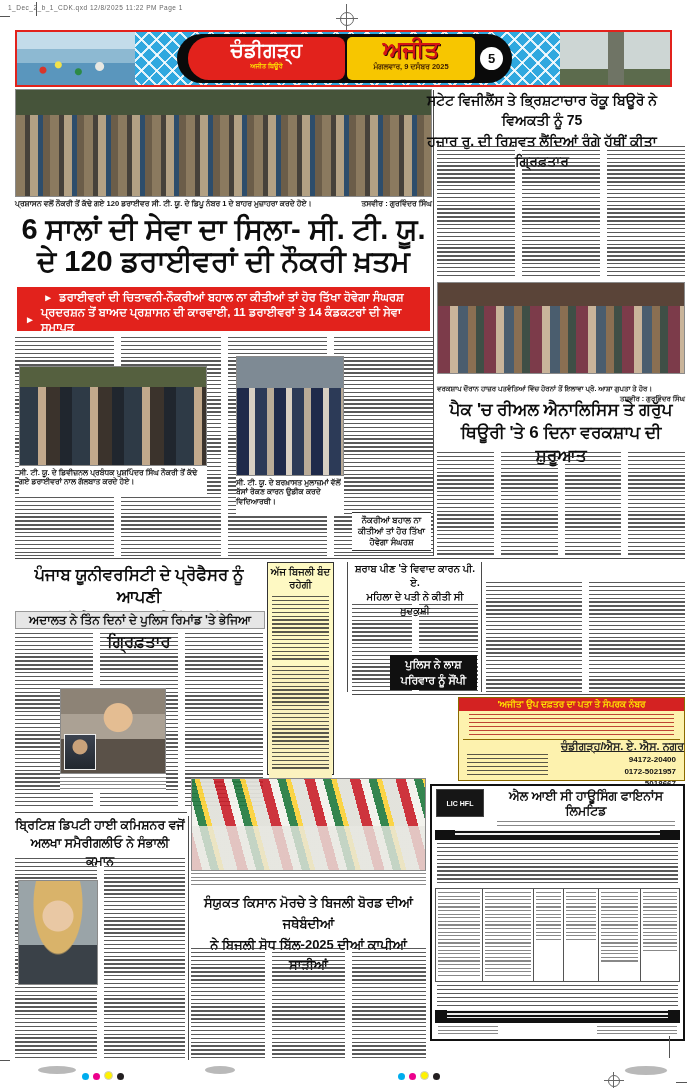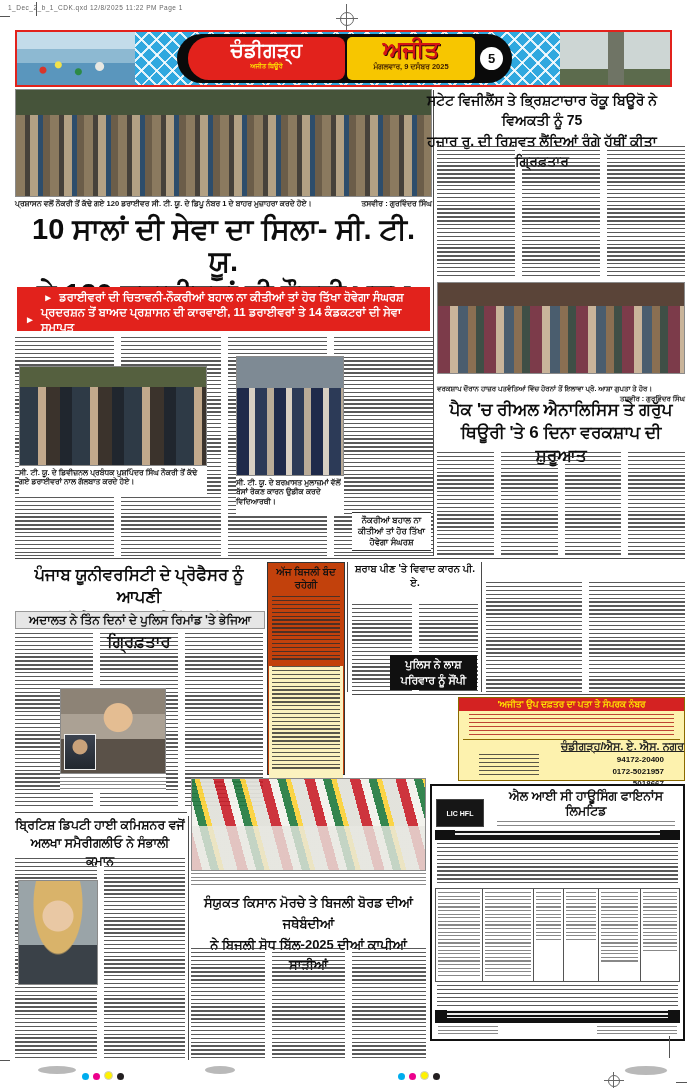--- a/index.html
+++ b/index.html
@@ -72,21 +72,21 @@
   <div class="abs photo" style="left:15px;top:89px;width:417px;height:108px;
     background:
       linear-gradient(180deg,#46543a 0 24%, transparent 24%),
       repeating-linear-gradient(90deg,#8b7a5f 0 9px,#46413a 9px 14px,#b3a184 14px 22px,#2d4d6b 22px 27px,#6b5d49 27px 34px),
       linear-gradient(180deg,transparent 0 88%, #8d8d85 88%);"></div>
   <div class="abs" style="left:15px;top:199px;width:417px;height:13px;">
     <span class="cap" style="float:left;width:330px;">ਪ੍ਰਸ਼ਾਸਨ ਵਲੋਂ ਨੌਕਰੀ ਤੋਂ ਕੱਢੇ ਗਏ 120 ਡਰਾਈਵਰ ਸੀ. ਟੀ. ਯੂ. ਦੇ ਡਿਪੂ ਨੰਬਰ 1 ਦੇ ਬਾਹਰ ਮੁਜ਼ਾਹਰਾ ਕਰਦੇ ਹੋਏ।</span>
     <span class="cap" style="float:right;">ਤਸਵੀਰ : ਗੁਰਵਿੰਦਰ ਸਿੰਘ</span>
   </div>
   <div class="abs hl" style="left:15px;top:213px;width:417px;font-size:29px;line-height:1.12;">
-    <div>10 ਸਾਲਾਂ ਦੀ ਸੇਵਾ ਦਾ ਸਿਲਾ- ਸੀ. ਟੀ. ਯੂ.</div>
+    <div>6 ਸਾਲਾਂ ਦੀ ਸੇਵਾ ਦਾ ਸਿਲਾ- ਸੀ. ਟੀ. ਯੂ.</div>
     <div>ਦੇ 120 ਡਰਾਈਵਰਾਂ ਦੀ ਨੌਕਰੀ ਖ਼ਤਮ</div>
   </div>
   <div class="abs" style="left:17px;top:287px;width:413px;height:44px;background:#e2221c;padding:3px 8px;box-sizing:border-box;">
     <div class="redbox-row" style="justify-content:center;">
       <span style="color:#fff;font-size:10px;">►</span>
       <span>ਡਰਾਈਵਰਾਂ ਦੀ ਚਿਤਾਵਨੀ-ਨੌਕਰੀਆਂ ਬਹਾਲ ਨਾ ਕੀਤੀਆਂ ਤਾਂ ਹੋਰ ਤਿੱਖਾ ਹੋਵੇਗਾ ਸੰਘਰਸ਼</span>
     </div>
     <div class="redbox-row" style="justify-content:center;">
       <span style="color:#fff;font-size:10px;">►</span>
       <span>ਪ੍ਰਦਰਸ਼ਨ ਤੋਂ ਬਾਅਦ ਪ੍ਰਸ਼ਾਸਨ ਦੀ ਕਾਰਵਾਈ, 11 ਡਰਾਈਵਰਾਂ ਤੇ 14 ਕੰਡਕਟਰਾਂ ਦੀ ਸੇਵਾ ਸਮਾਪਤ</span>
@@ -165,31 +165,32 @@
     <div class="photo" style="width:106px;height:86px;position:relative;
       background:
         radial-gradient(circle at 55% 34%, #e4bd92 0 14px, transparent 15px),
         linear-gradient(180deg,#8d8376 0 30%, #aba194 30% 60%, #5a5148 60%);">
       <div style="position:absolute;left:3px;bottom:3px;width:30px;height:34px;border:1px solid #eee;
         background:radial-gradient(circle at 50% 35%, #caa27a 0 7px, transparent 8px),linear-gradient(180deg,#3c4350,#23282f);"></div>
     </div>
     <div class="gk-l" style="width:106px;height:12px;margin-top:3px;"></div>
   </div>
 
-  <div class="abs" style="left:267px;top:562px;width:78px;height:213px;border:1px solid #333;box-sizing:border-box;background:#c2410c;">
+  <div class="abs" style="left:267px;top:562px;width:67px;height:213px;border:1px solid #333;box-sizing:border-box;background:#fef9c3;">
     <div style="font-size:10px;font-weight:800;text-align:center;padding:3px 2px;line-height:1.25;">ਅੱਜ ਬਿਜਲੀ ਬੰਦ ਰਹੇਗੀ</div>
     <div class="gk" style="height:66px;margin:2px 4px;"></div>
     <div style="background:#fbf2bf;height:112px;margin:0 1px;">
       <div class="gk" style="height:104px;margin:4px 3px;"></div>
     </div>
   </div>
 
   <div class="vr" style="left:347px;top:562px;height:130px;"></div>
   <div class="abs hl" style="left:352px;top:562px;width:126px;font-size:10px;line-height:1.4;">
     <div>ਸ਼ਰਾਬ ਪੀਣ 'ਤੇ ਵਿਵਾਦ ਕਾਰਨ ਪੀ. ਏ.</div>
+    <div>ਮਹਿਲਾ ਦੇ ਪਤੀ ਨੇ ਕੀਤੀ ਸੀ ਖ਼ੁਦਕੁਸ਼ੀ</div>
   </div>
   <div class="abs cols" style="left:352px;top:604px;width:126px;height:88px;">
     <div class="gk"></div>
     <div class="gk"></div>
   </div>
   <div class="abs" style="left:390px;top:655px;width:87px;height:35px;background:#101010;color:#fff;
        font-size:11px;font-weight:800;text-align:center;line-height:1.45;padding-top:2px;box-sizing:border-box;">
     <div>ਪੁਲਿਸ ਨੇ ਲਾਸ਼</div>
     <div>ਪਰਿਵਾਰ ਨੂੰ ਸੌਂਪੀ</div>
   </div>
@@ -200,34 +201,34 @@
     <div class="gk"></div>
   </div>
 
   <div class="hr" style="left:352px;top:694px;width:333px;"></div>
 
   <div class="abs" style="left:458px;top:697px;width:227px;height:84px;border:1px solid #8a6a00;box-sizing:border-box;background:#fdf2ae;">
     <div style="background:#d42222;color:#ffe400;font-size:9px;font-weight:800;text-align:center;padding:1px 0;">'ਅਜੀਤ' ਉਪ ਦਫ਼ਤਰ ਦਾ ਪਤਾ ਤੇ ਸੰਪਰਕ ਨੰਬਰ</div>
     <div class="gk-r" style="height:22px;margin:3px 10px;"></div>
     <div style="border-top:1px solid #8a6a00;margin:0 4px;"></div>
     <div style="font-size:11px;font-weight:800;text-align:right;color:#222;text-decoration:underline;">ਚੰਡੀਗੜ੍ਹ/ਐਸ. ਏ. ਐਸ. ਨਗਰ</div>
-    <div style="display:flex;padding:1px 20px;gap:36px;">
+    <div style="display:flex;padding:1px 8px;gap:36px;">
       <div style="flex:1;">
         <div class="gk" style="height:22px;width:85%;"></div>
       </div>
       <div style="width:78px;font-size:8px;font-weight:bold;text-align:right;line-height:1.5;">
         <div>94172-20400</div>
         <div>0172-5021957</div>
         <div>5018667</div>
       </div>
     </div>
   </div>
 
   <div class="abs" style="left:430px;top:784px;width:255px;height:257px;border:2px solid #111;box-sizing:border-box;background:#fff;">
-    <div style="display:flex;align-items:flex-end;gap:5px;padding:3px 0 1px 4px;">
+    <div style="display:flex;align-items:flex-start;gap:5px;padding:3px 0 1px 4px;">
       <div style="width:46px;height:26px;background:#161616;color:#fff;font-size:7px;font-weight:800;
                   display:flex;align-items:center;justify-content:center;border:1px solid #444;">LIC HFL</div>
       <div style="flex:1;text-align:center;">
         <div style="font-size:12.5px;font-weight:800;">ਐਲ ਆਈ ਸੀ ਹਾਊਸਿੰਗ ਫਾਇਨਾਂਸ ਲਿਮਟਿਡ</div>
         <div class="gk-l" style="height:6px;margin:2px 8px 0 8px;"></div>
       </div>
     </div>
     <div style="background:#111;height:10px;margin:2px 3px;">
       <div class="gk-w" style="height:6px;margin:2px 20px;"></div>
     </div>

